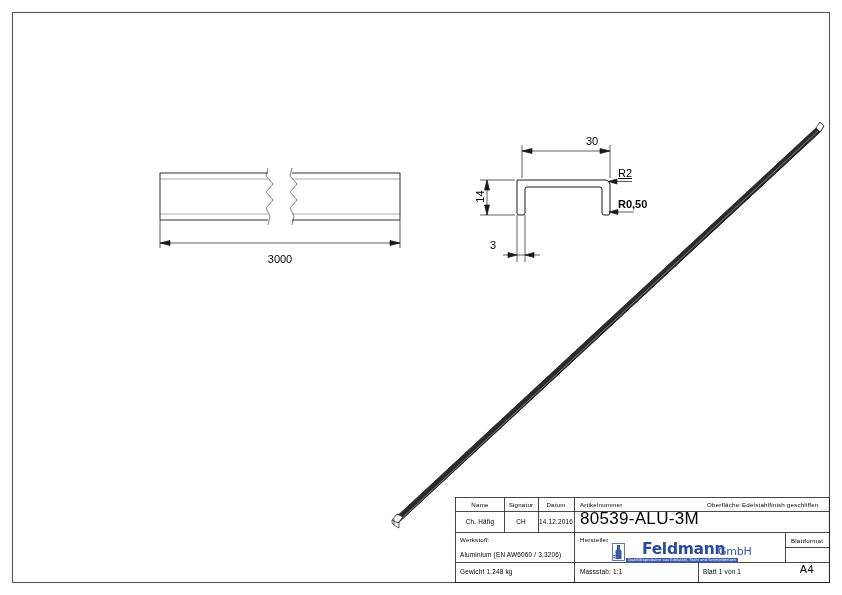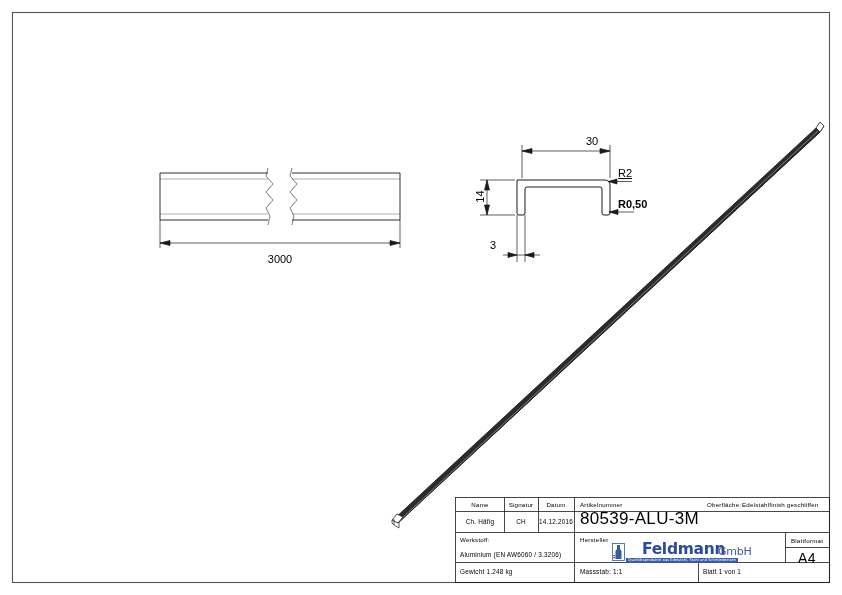--- a/index.html
+++ b/index.html
@@ -31,21 +31,21 @@
   .tb-text {
     position: absolute;
     font-family: "Liberation Sans", sans-serif;
     color: #000;
     white-space: nowrap;
     line-height: 1;
   }
   .tb-hdr { font-size: 6.2px; letter-spacing: .2px; }
   .tb-val { font-size: 6.4px; letter-spacing: .2px; }
   .tb-part { font-size: 17px; letter-spacing: .3px; text-align: center; }
-  .tb-a4 { font-size: 14px; letter-spacing: .5px; }
+  .tb-a4 { font-size: 11px; letter-spacing: .5px; margin-top: 13px; }
   .center { transform: translateX(-50%); }
   .dim-text {
     position: absolute;
     font-family: "Liberation Sans", sans-serif;
     font-size: 11px;
     color: #000;
     white-space: nowrap;
     line-height: 1;
   }
   .dim-vert {

